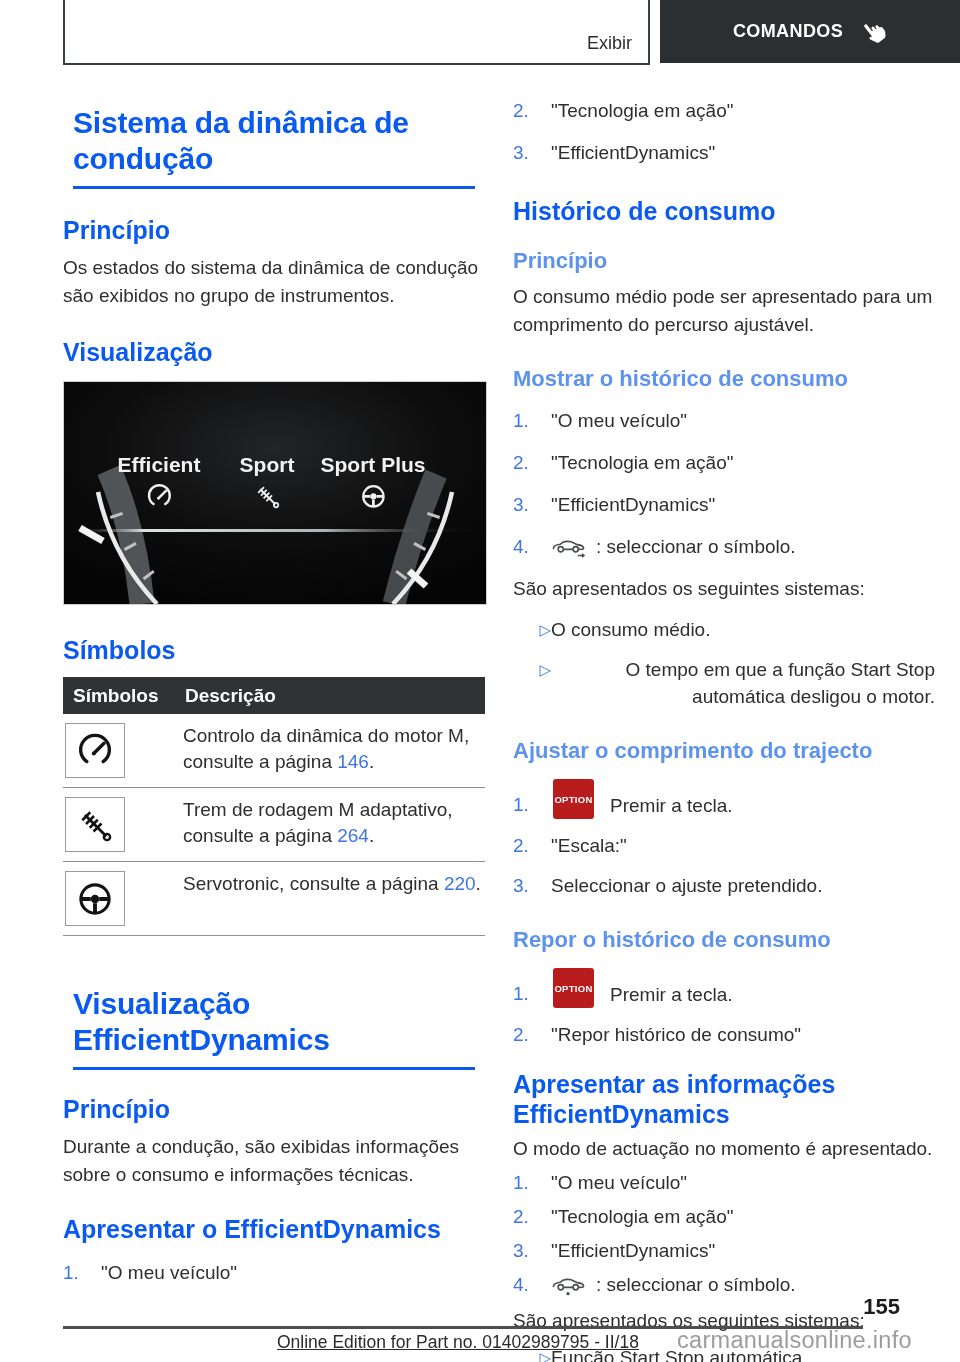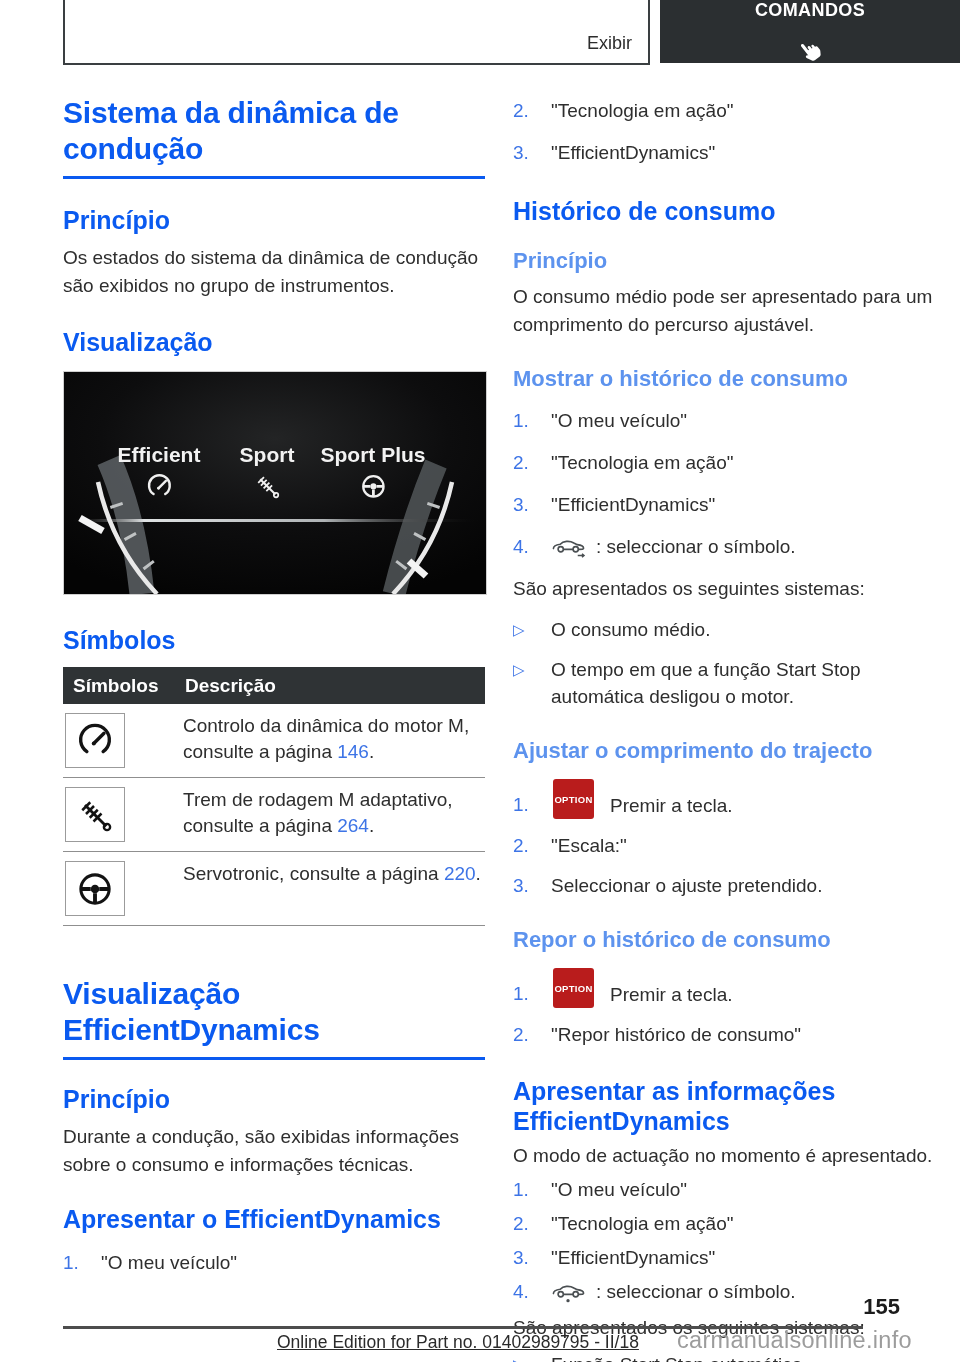--- a/index.html
+++ b/index.html
@@ -10,28 +10,28 @@
   
   .hdr-exibir{
     position:absolute;left:63px;top:-8px;width:587px;height:73px;box-sizing:border-box;
     background:#fff;border:2px solid #3a3f41;
     display:flex;align-items:flex-end;justify-content:flex-end;
     padding:0 16px 9px 0;font-size:18px;color:#2c2c2c;
   }
   .hdr-comandos{
     position:absolute;left:660px;top:0;width:300px;height:63px;background:#2b2f31;
     color:#fff;display:flex;align-items:center;justify-content:center;gap:18px;
-    font-weight:bold;font-size:18px;letter-spacing:.4px;flex-direction:column;
+    font-weight:bold;font-size:18px;letter-spacing:.4px;
   }
   .hand-icon{width:26px;height:26px;transform:rotate(-38deg);}
   
   .columns{position:absolute;top:95px;left:63px;width:872px;display:flex;gap:28px;}
   .col{width:422px;flex:none;}
   .h1{
-    font-size:30px;line-height:36px;font-weight:bold;color:#0a5af0;margin:0;
+    font-size:30px;line-height:36px;font-weight:bold;color:#0a5af0;margin:10px;
     padding-bottom:9px;border-bottom:3px solid #0a5af0;letter-spacing:-.2px;
   }
   .h1.second{margin-top:50px;}
   .h2{font-size:25px;line-height:30px;font-weight:bold;color:#0a5af0;margin:26px 0 0;}
   .h3{font-size:22px;line-height:26px;font-weight:bold;color:#5d93ee;margin:28px 0 0;}
   .para{font-size:19px;line-height:27.5px;margin:9px 0 0;}
   
   .cluster{margin-top:14px;width:422px;height:222px;border:1px solid #cfcfcf;display:block;}
   
   .sym-table{margin-top:12px;width:422px;font-size:19px;line-height:26px;}
@@ -51,21 +51,21 @@
   .step.with-icon{align-items:center;}
   .step.with-key{align-items:flex-end;}
   .step.with-key .num{padding-bottom:1px;}
   .compact .step{margin-top:7px;}
   .car-glyph{width:35px;height:24px;color:#4a4f52;margin-right:10px;flex:none;align-self:center;}
   .option-key{
     width:41px;height:40px;background:#b91c1c;border-radius:3px;margin:0 16px 0 2px;flex:none;
     display:flex;align-items:flex-start;justify-content:center;padding-top:7px;box-sizing:border-box;
     color:#fff;font-size:9.5px;font-weight:bold;letter-spacing:.3px;
   }
-  .tri{display:flex;margin:13px 0 0;font-size:19px;line-height:27px;}
+  .tri{display:flex;margin:13px 0 0;font-size:19px;line-height:27px;text-align:right;}
   .tri .bullet{color:#3d74e6;width:38px;flex:none;font-size:15px;line-height:27px;}
   .tri .bullet::before{content:"\25B7";}
   .intro{margin-top:15px;}
   
   .footer{position:absolute;left:0;top:1290px;width:932px;height:72px;}
   .page-num{position:absolute;right:32px;top:4px;font-size:22px;font-weight:bold;color:#1c1c1c;}
   .foot-line{position:absolute;left:63px;top:36px;width:800px;height:3px;background:#4d4d4d;}
   .edition{position:absolute;left:277px;top:42px;font-size:17.5px;color:#2a2a2a;white-space:nowrap;text-decoration:underline;}
   .watermark{position:absolute;left:677px;top:37px;font-size:23.5px;color:#9c9c9c;white-space:nowrap;letter-spacing:.3px;}
   .cluster-label{font:bold 21px "Liberation Sans", sans-serif;fill:#f2f2f2;}
@@ -283,21 +283,21 @@
     <div class="step with-key">
       <span class="num">1.</span>
       <span class="option-key">OPTION</span>
       <span>Premir a tecla.</span>
     </div>
     <div class="step" style="margin-top:13px">
       <span class="num">2.</span>
       <span>"Repor histórico de consumo"</span>
     </div>
 
-    <h2 class="h2" style="margin-top:28px">Apresentar as informações EfficientDynamics</h2>
+    <h2 class="h2" style="margin-top:21px">Apresentar as informações EfficientDynamics</h2>
     <p class="para" style="margin-top:6px">O modo de actuação no momento é apresentado.</p>
 
     <div class="compact">
       <div class="step">
         <span class="num">1.</span>
         <span>"O meu veículo"</span>
       </div>
       <div class="step">
         <span class="num">2.</span>
         <span>"Tecnologia em ação"</span>

